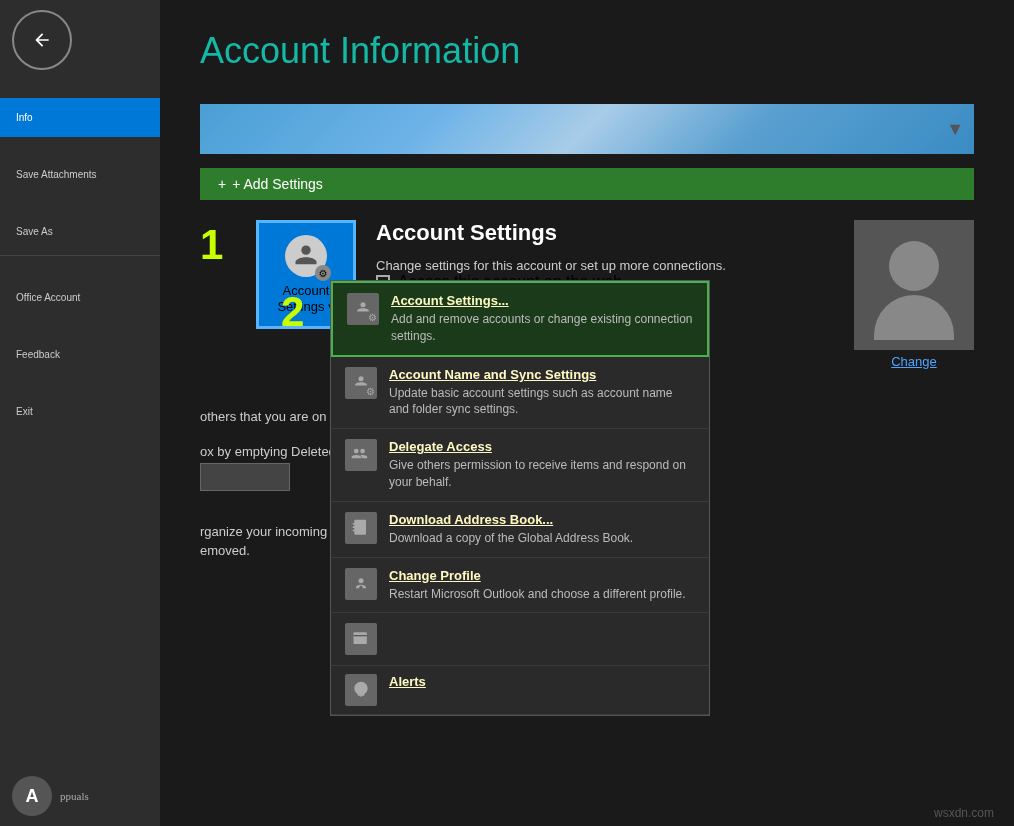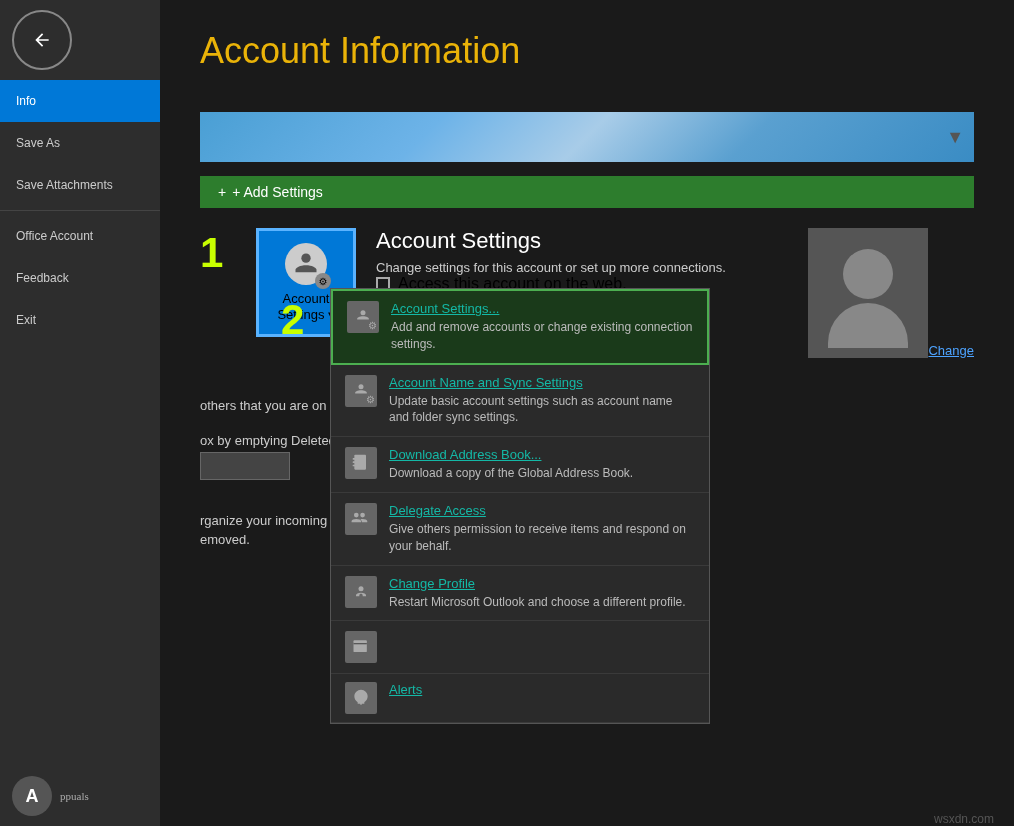--- a/index.html
+++ b/index.html
@@ -42,22 +42,23 @@
     .sidebar-nav {
       display: flex;
       flex-direction: column;
       flex: 1;
     }
 
     .sidebar-item {
       padding: 14px 16px;
       color: #ccc;
       cursor: pointer;
-      font-size: 12px;
+      font-size: 10px;
       font-weight: 400;
+      margin-top: 18px;
     }
 
     .sidebar-item.active {
       background: #0078d7;
       color: #fff;
     }
 
     .sidebar-divider {
       border: none;
       border-top: 1px solid #444;
@@ -89,24 +90,24 @@
       flex: 1;
       background: #1a1a1a;
       display: flex;
       flex-direction: column;
       padding: 30px 40px 30px 40px;
       position: relative;
       overflow: hidden;
     }
 
     .page-title {
-      color: #eab308;
+      color: #14b8a6;
       font-size: 36px;
       font-weight: 300;
-      margin-bottom: 40px;
+      margin-bottom: 32px;
     }
 
     
     .account-selector {
       background: linear-gradient(135deg, #4a9fd4 0%, #6db3e8 30%, #a8cce8 50%, #5aa0d0 70%, #3a8cc4 100%);
       height: 50px;
       border-radius: 0;
       display: flex;
       align-items: center;
       padding: 0 12px;
@@ -200,22 +201,22 @@
       line-height: 1.2;
     }
 
     .account-settings-text {
       flex: 1;
     }
 
     .account-settings-text h2 {
       color: #fff;
       font-size: 22px;
-      font-weight: 400;
-      margin-bottom: 6px;
+      font-weight: 700;
+      margin-bottom: 12px;
     }
 
     .account-settings-text p {
       color: #ccc;
       font-size: 13px;
       margin-bottom: 0;
     }
 
     .account-settings-text .access-row {
       display: flex;
@@ -322,23 +323,23 @@
       font-size: 42px;
       font-weight: bold;
       font-family: Arial, sans-serif;
       line-height: 1;
       position: absolute;
       left: -52px;
       top: 8px;
     }
 
     .dropdown-item-text h3 {
-      color: #14b8a6;
+      color: #fef9c3;
       font-size: 13px;
-      font-weight: 400;
+      font-weight: 700;
       margin-bottom: 3px;
       text-decoration: underline;
     }
 
     .dropdown-item-text p {
       color: #bbb;
       font-size: 12px;
       line-height: 1.4;
     }
 
@@ -361,39 +362,39 @@
     .empty-box {
       display: inline-block;
       width: 90px;
       height: 28px;
       background: #444;
       border: 1px solid #666;
     }
 
     .watermark {
       position: absolute;
-      bottom: 0;
+      bottom: 6px;
       right: 20px;
       color: #555;
       font-size: 12px;
     }
   </style>
 </head>
 <body>
 
 <div class="sidebar">
   <div class="sidebar-back">
     <svg width="20" height="20" viewBox="0 0 24 24">
         <path d="M20 11H7.83l5.59-5.59L12 4l-8 8 8 8 1.41-1.41L7.83 13H20v-2z" fill="white"></path>
       </svg>
   </div>
   <div class="sidebar-nav">
     <div class="sidebar-item active">Info</div>
+    <div class="sidebar-item">Save Attachments</div>
     <div class="sidebar-item">Save As</div>
-    <div class="sidebar-item">Save Attachments</div>
     <hr class="sidebar-divider">
     <div class="sidebar-item">Office Account</div>
     <div class="sidebar-item">Feedback</div>
     <div class="sidebar-item">Exit</div>
   </div>
   <div class="sidebar-bottom">
     <div class="sidebar-logo">
       <span>A</span>
     </div>
     <span style="color:#aaa;font-size:11px;font-family:Liberation Serif, serif;">ppuals</span>
@@ -434,21 +435,21 @@
       <p>Change settings for this account or set up more connections.</p>
       <div class="access-row">
         <div class="checkbox-placeholder"></div>
         <span>Access this account on the web.</span>
       </div>
       <a>https://outlook.live.com/owa/hotmail.com/</a>
       <br>
       <span style="color:#4da3ff;font-size:13px;">iPhone, iPad, Android, or Windows 10 Mobile.</span>
     </div>
 
-    <div style="display:flex;flex-direction:row;align-items:flex-end;padding-left:32px;">
+    <div style="display:flex;flex-direction:column;align-items:center;padding-left:32px;">
       <div class="profile-avatar">
         <div class="avatar-figure">
           <div class="avatar-head"></div>
           <div class="avatar-body"></div>
         </div>
       </div>
       <a class="change-link">Change</a>
     </div>
 
     <div class="dropdown-menu">
@@ -472,55 +473,55 @@
         <div class="dropdown-item-icon">
           <svg width="20" height="20" viewBox="0 0 24 24" fill="#aaa">
             <circle cx="12" cy="7" r="3"></circle>
             <path d="M12 11c-4 0-7 1.5-7 3v1h14v-1c0-1.5-3-3-7-3z"></path>
           </svg>
           <span style="position:absolute;bottom:2px;right:2px;font-size:10px;color:#aaa;">⚙</span>
         </div>
         <div class="dropdown-item-text">
           <h3>Account Name and Sync Settings</h3>
           <p>Update basic account settings such as account name and folder sync settings.</p>
+        </div>
+      </div>
+
+      <div class="dropdown-item">
+        <div class="dropdown-item-icon">
+          <svg width="22" height="20" viewBox="0 0 28 24" fill="#aaa">
+            <circle cx="8" cy="7" r="3"></circle>
+            <circle cx="16" cy="7" r="3"></circle>
+            <path d="M8 12c-3 0-6 1.2-6 2.5V16h12v-1.5C14 13.2 11 12 8 12z"></path>
+            <path d="M16 12c-1 0-2 .2-2.8.5 1.2.8 1.8 1.8 1.8 3v.5h7v-1.5C22 13.2 19 12 16 12z"></path>
+          </svg>
+        </div>
+        <div class="dropdown-item-text">
+          <h3>Delegate Access</h3>
+          <p>Give others permission to receive items and respond on your behalf.</p>
         </div>
       </div>
 
       <div class="dropdown-item">
         <div class="dropdown-item-icon">
           <svg width="20" height="20" viewBox="0 0 24 24" fill="#aaa">
             <rect x="4" y="2" width="14" height="18" rx="1" ry="1"></rect>
             <rect x="2" y="6" width="3" height="2" rx="0.5"></rect>
             <rect x="2" y="10" width="3" height="2" rx="0.5"></rect>
             <rect x="2" y="14" width="3" height="2" rx="0.5"></rect>
           </svg>
         </div>
         <div class="dropdown-item-text">
           <h3>Download Address Book...</h3>
           <p>Download a copy of the Global Address Book.</p>
         </div>
       </div>
 
       <div class="dropdown-item">
         <div class="dropdown-item-icon">
-          <svg width="22" height="20" viewBox="0 0 28 24" fill="#aaa">
-            <circle cx="8" cy="7" r="3"></circle>
-            <circle cx="16" cy="7" r="3"></circle>
-            <path d="M8 12c-3 0-6 1.2-6 2.5V16h12v-1.5C14 13.2 11 12 8 12z"></path>
-            <path d="M16 12c-1 0-2 .2-2.8.5 1.2.8 1.8 1.8 1.8 3v.5h7v-1.5C22 13.2 19 12 16 12z"></path>
-          </svg>
-        </div>
-        <div class="dropdown-item-text">
-          <h3>Delegate Access</h3>
-          <p>Give others permission to receive items and respond on your behalf.</p>
-        </div>
-      </div>
-
-      <div class="dropdown-item">
-        <div class="dropdown-item-icon">
           <svg width="20" height="20" viewBox="0 0 24 24" fill="#aaa">
             <circle cx="12" cy="8" r="3"></circle>
             <path d="M12 13c-3.5 0-6 1.4-6 2.8V17h4v-1.2c0-1 .8-1.8 2-1.8s2 .8 2 1.8V17h4v-1.2c0-1.4-2.5-2.8-6-2.8z"></path>
           </svg>
         </div>
         <div class="dropdown-item-text">
           <h3>Change Profile</h3>
           <p>Restart Microsoft Outlook and choose a different profile.</p>
         </div>
       </div>

